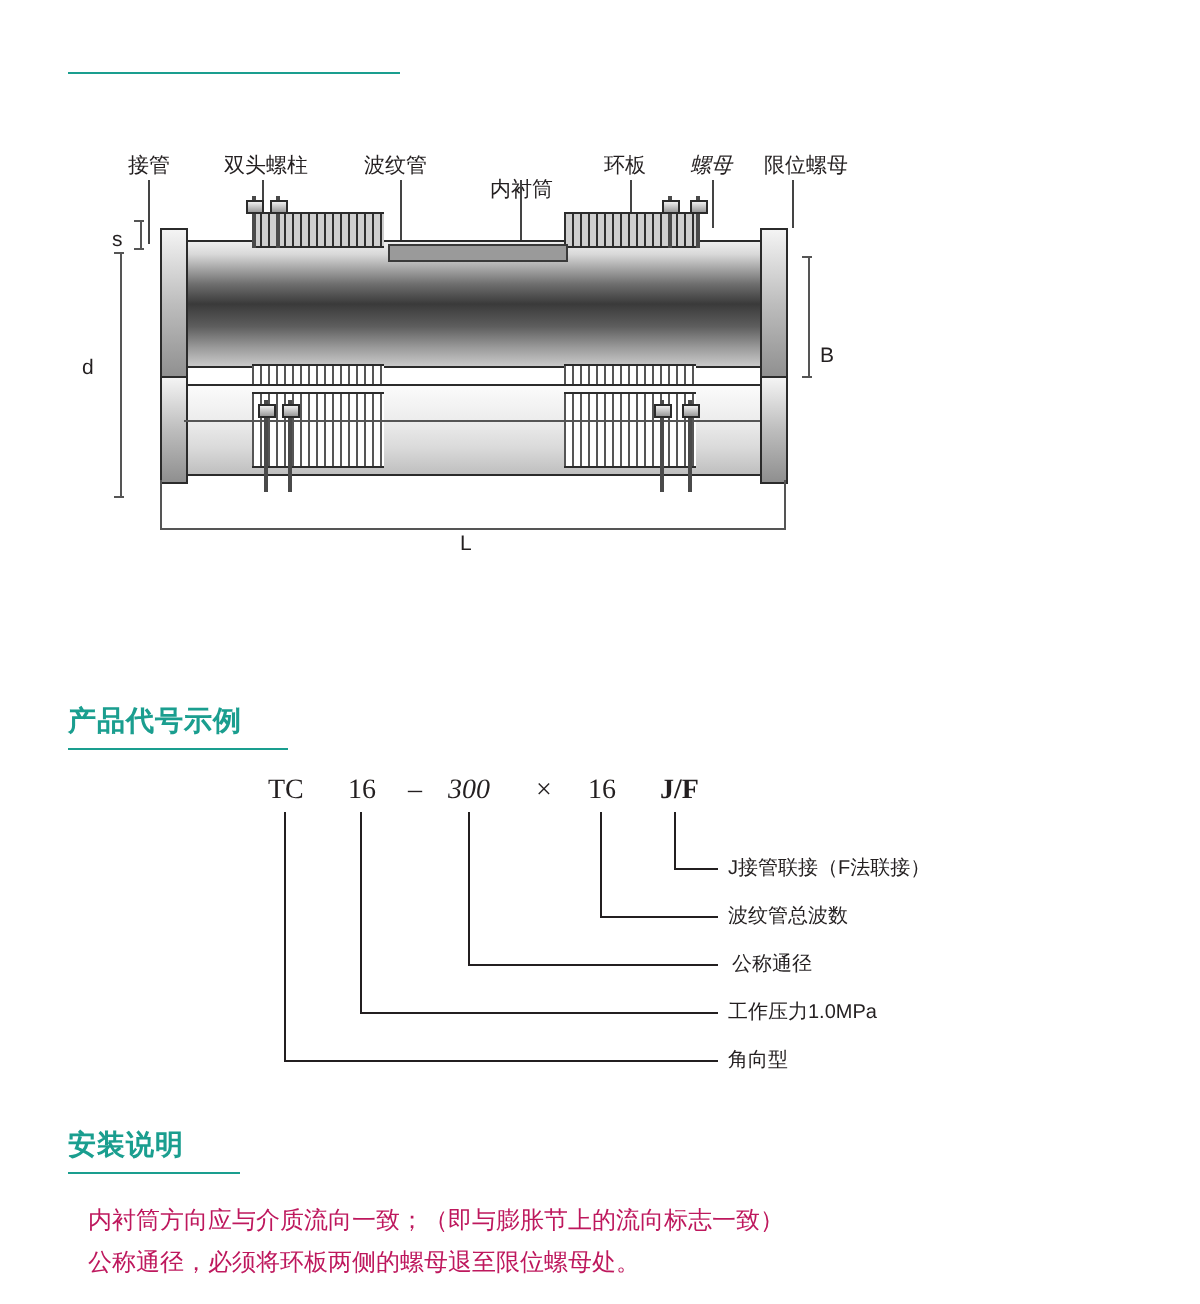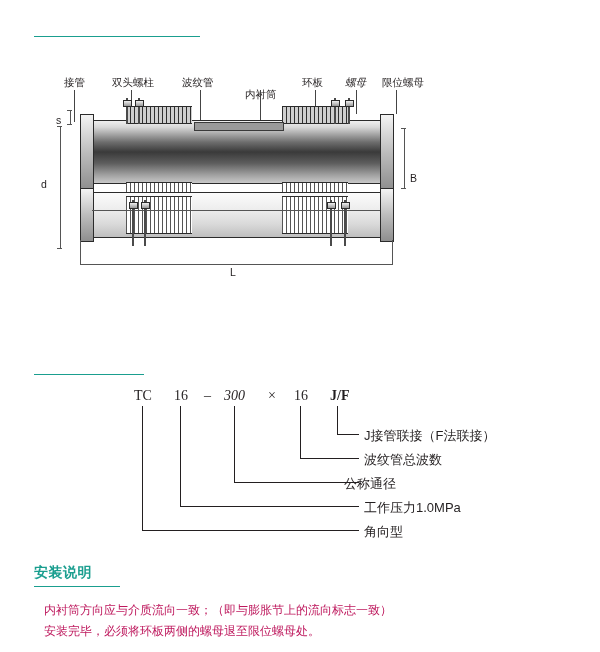--- a/index.html
+++ b/index.html
@@ -135,21 +135,21 @@
     font-size: 13px;
   }
   .code-token {
     position: absolute;
     font-family: "Liberation Serif", serif;
     font-size: 14px;
     white-space: nowrap;
   }
   .code-desc {
     position: absolute;
-    font-size: 13px;
+    font-size: 10px;
     white-space: nowrap;
     font-family: "Liberation Sans", sans-serif;
   }
   .code-v { position: absolute; width: 1px; background: #231f20; }
   .code-h { position: absolute; height: 1px; background: #231f20; }
 
   
   #sec3-title { left: 34px; top: 564px; }
   #sec3-rule  { left: 34px; top: 586px; width: 86px; }
 
@@ -242,20 +242,21 @@
 
     <div class="hline" style="left:46px; top:202px; width:312px;"></div>
     <div class="tick" style="left:46px; top:198px;"></div>
     <div class="tick" style="left:358px; top:198px;"></div>
     <div class="dim-label" style="left:196px; top:204px;">L</div>
 
     <div class="vline" style="left:46px;  top:178px; height:24px;"></div>
     <div class="vline" style="left:358px; top:178px; height:24px;"></div>
   </div>
 
+  <div class="section-title" id="sec2-title">产品代号示例</div>
   <div class="title-underline" id="sec2-rule"></div>
 
   <div class="code-area">
 
     <div class="code-token" style="left:100px; top:6px;">TC</div>
     <div class="code-token" style="left:140px; top:6px;">16</div>
     <div class="code-token" style="left:170px; top:6px;">–</div>
     <div class="code-token" style="left:190px; top:6px;font-style:italic;">300</div>
     <div class="code-token" style="left:234px; top:6px;">×</div>
     <div class="code-token" style="left:260px; top:6px;">16</div>
@@ -268,26 +269,26 @@
     <div class="code-v" style="left:108px; top:24px; height:124px;"></div>
 
     <div class="code-h" style="left:303px; top:52px; width:22px;"></div>
     <div class="code-h" style="left:266px; top:76px; width:59px;"></div>
     <div class="code-h" style="left:200px; top:100px; width:125px;"></div>
     <div class="code-h" style="left:146px; top:124px; width:179px;"></div>
     <div class="code-h" style="left:108px; top:148px; width:217px;"></div>
 
     <div class="code-desc" style="left:330px; top:45px;">J接管联接（F法联接）</div>
     <div class="code-desc" style="left:330px; top:69px;">波纹管总波数</div>
-    <div class="code-desc" style="left:310px; top:93px;">公称通径</div>
+    <div class="code-desc" style="left:332px; top:93px;">公称通径</div>
     <div class="code-desc" style="left:330px; top:117px;">工作压力1.0MPa</div>
     <div class="code-desc" style="left:330px; top:141px;">角向型</div>
   </div>
 
   <div class="section-title" id="sec3-title">安装说明</div>
   <div class="title-underline" id="sec3-rule"></div>
 
   <div class="install-text">
     <div>内衬筒方向应与介质流向一致；（即与膨胀节上的流向标志一致）</div>
-    <div>安装完毕，必须将环板两侧的螺母退至限位螺母处。</div>
+    <div>公称通径，必须将环板两侧的螺母退至限位螺母处。</div>
   </div>
 
 </div>
 
 </body></html>

